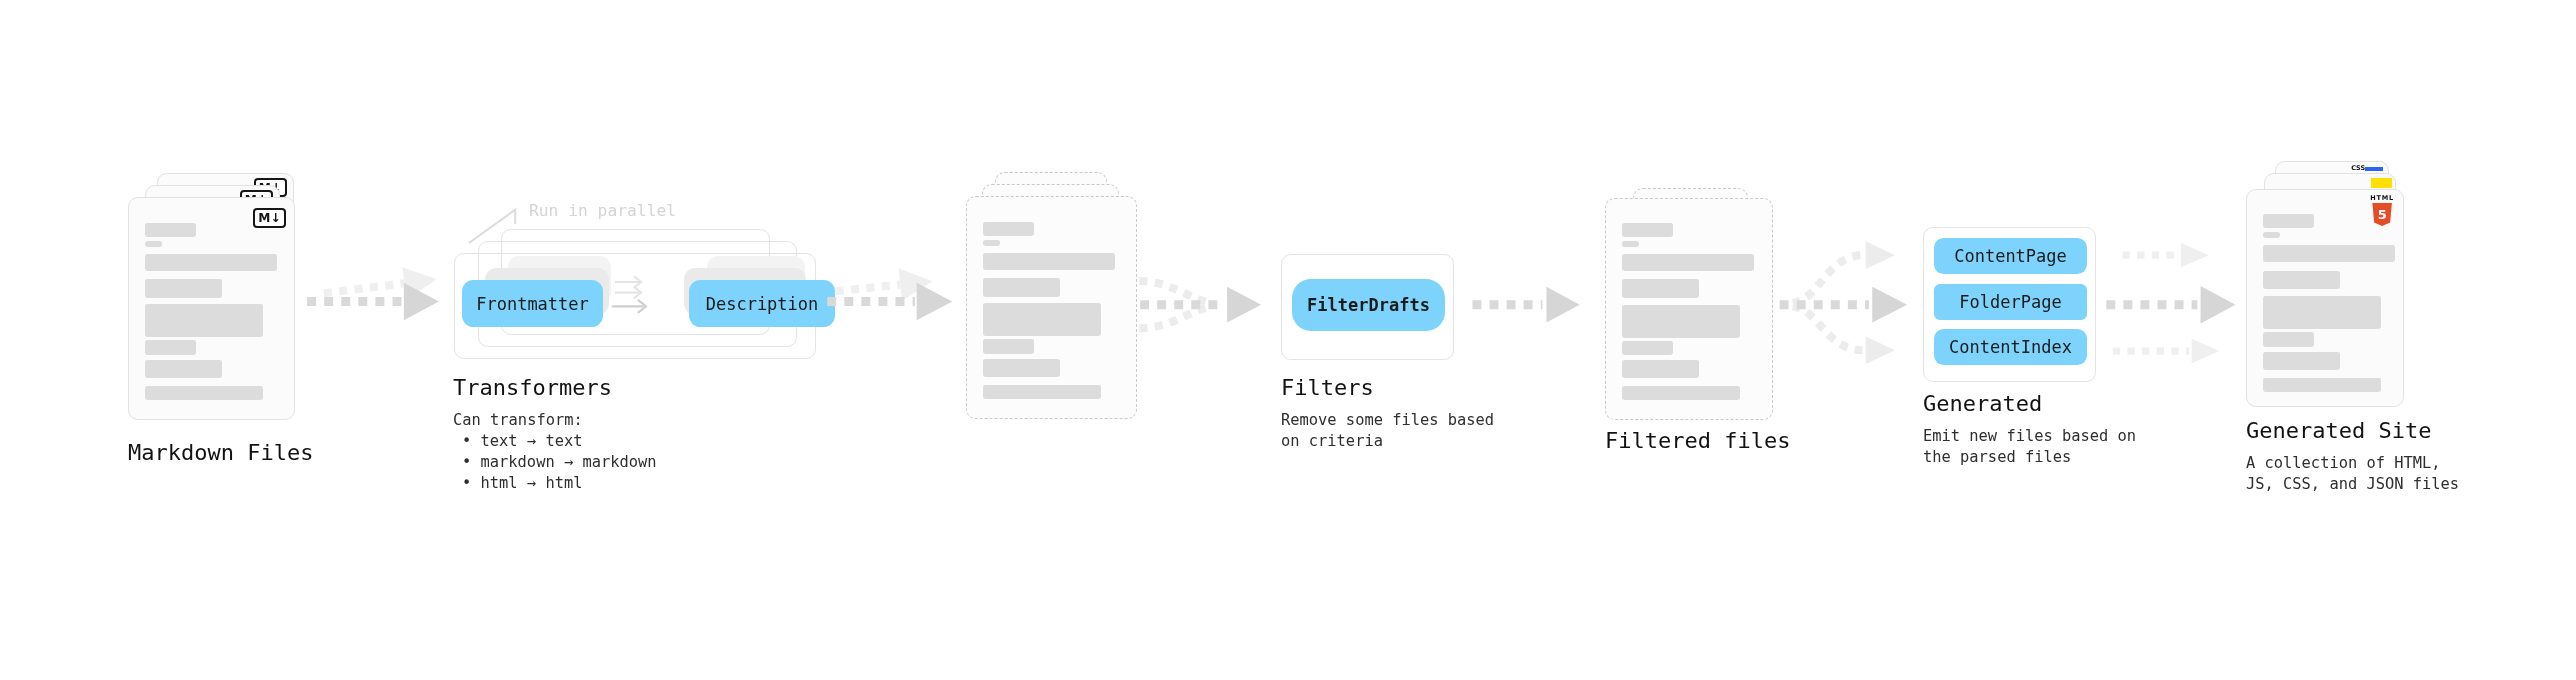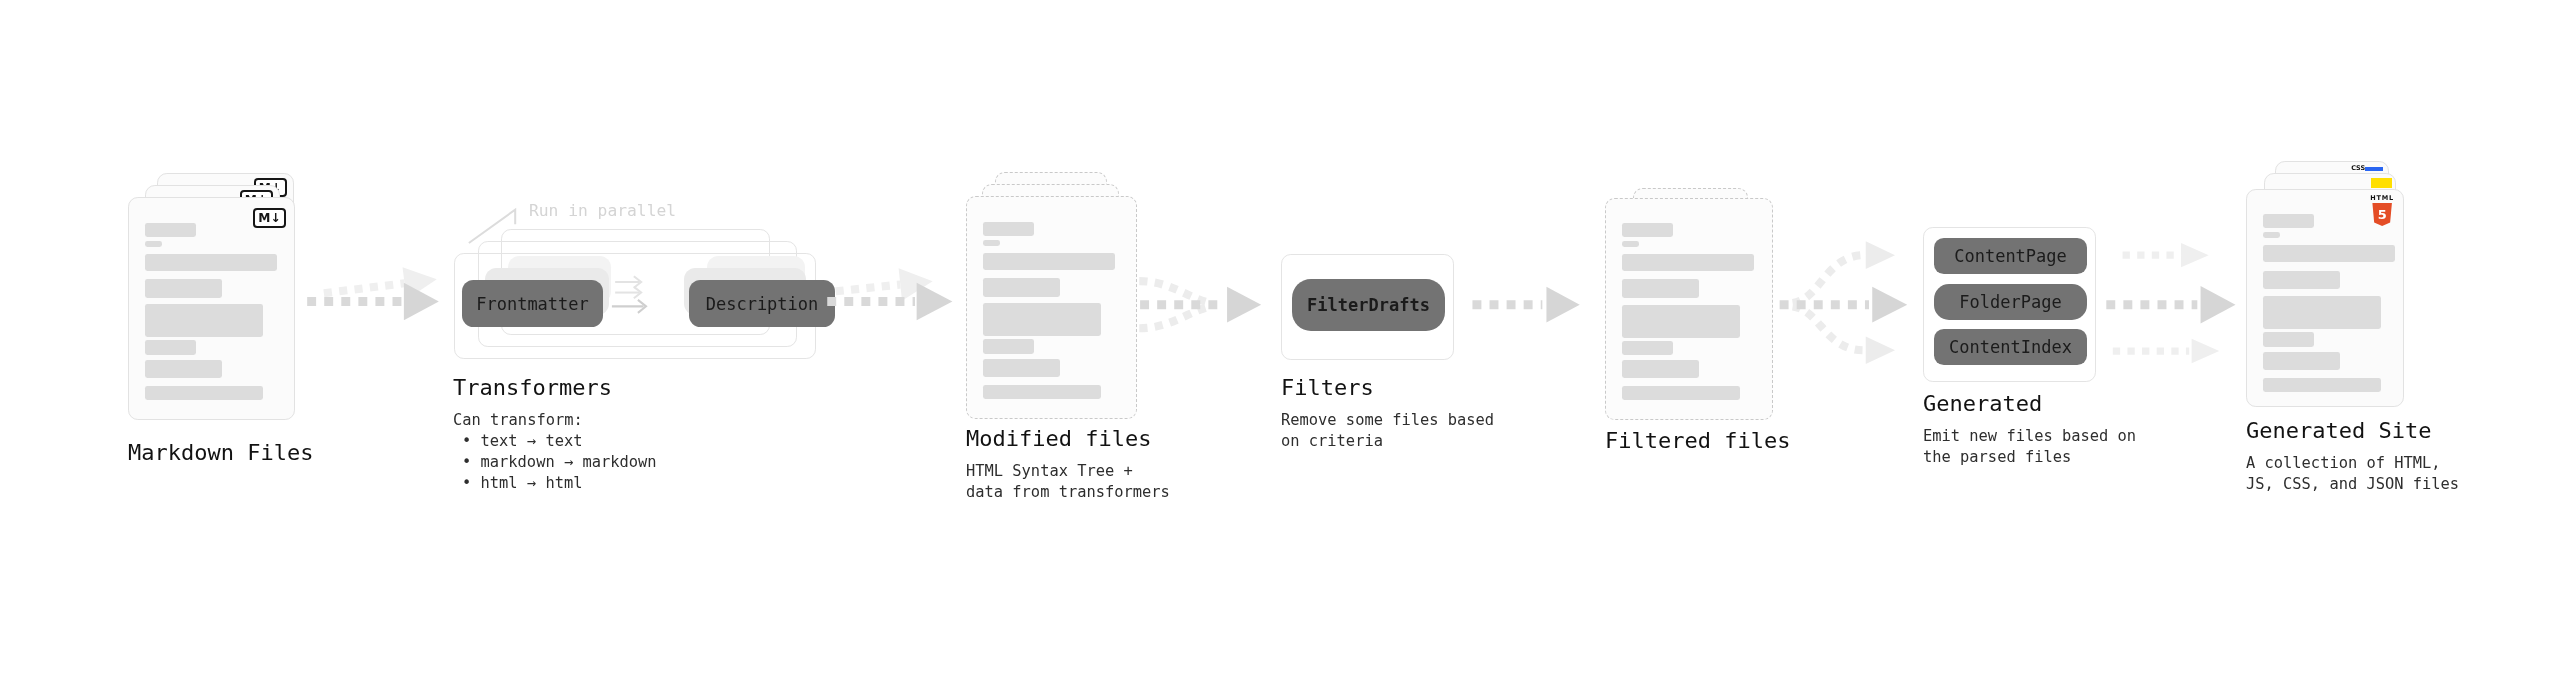--- a/index.html
+++ b/index.html
@@ -21,21 +21,21 @@
   .b5{width:118px;height:33px;margin-top:6.5px}
   .b6{width:51px;height:14.6px;margin-top:3.3px}
   .b7{width:77px;height:18px;margin-top:4.9px}
   .b8{width:118px;height:14px;margin-top:8.1px}
 
   .md-badge{position:absolute;border:2.4px solid #161616;border-radius:4.1px;background:#fff;color:#161616;
     font-weight:bold;font-size:12.2px;line-height:1;padding:1.6px 3.3px;font-family:"DejaVu Sans","Liberation Sans",sans-serif;}
 
   
   .outline{position:absolute;border:1.6px solid #e4e4e4;border-radius:9.8px;background:transparent;box-sizing:border-box;}
-  .pill{position:absolute;background:#737373;border-radius:11.4px;display:flex;align-items:center;justify-content:center;
+  .pill{position:absolute;background:#7dd3fc;border-radius:11.4px;display:flex;align-items:center;justify-content:center;
     color:#1b1b1b;font-size:17px;z-index:4;text-align:center;}
   .gpill{position:absolute;border-radius:11.4px;}
   .g1{background:#eaeaea;z-index:3}
   .g2{background:#f3f3f3;z-index:2}
 
   .note{position:absolute;color:#d4d4d4;font-size:16.3px;z-index:5;}
 
   
   .caption{position:absolute;color:#121212;}
   .title{font-size:22px;color:#121212;}
@@ -184,25 +184,20 @@
           <span class="bar b2"></span>
           <span class="bar b3"></span>
           <span class="bar b4"></span>
         <span class="bar b5"></span>
           <span class="bar b6"></span>
           <span class="bar b7"></span>
           <span class="bar b8"></span>
       </div>
     </div>
   </div>
-  <div class="caption" style="left:966px;top:426px;">
-    <div class="title">Modified files</div>
-    <div class="desc">HTML Syntax Tree +
-data from transformers</div>
-  </div>
 
   <div>
     <div class="outline" style="left:1281px;top:254px;width:173px;height:106px;"></div>
     <div class="pill" style="left:1292px;top:279px;width:153px;height:52px;border-radius:19px;font-weight:bold;">FilterDrafts</div>
   </div>
   <div class="caption" style="left:1281px;top:375px;">
     <div class="title">Filters</div>
     <div class="desc">Remove some files based
 on criteria</div>
   </div>
@@ -222,21 +217,21 @@
       </div>
     </div>
   </div>
   <div class="caption" style="left:1605px;top:428px;">
     <div class="title">Filtered files</div>
   </div>
 
   <div>
     <div class="outline" style="left:1923px;top:227px;width:173px;height:155px;"></div>
     <div class="pill" style="left:1934px;top:238px;width:153px;height:36px;border-radius:9.8px;">ContentPage</div>
-    <div class="pill" style="left:1934px;top:284px;width:153px;height:36px;border-radius:15px;">FolderPage</div>
+    <div class="pill" style="left:1934px;top:284px;width:153px;height:36px;border-radius:6px;">FolderPage</div>
     <div class="pill" style="left:1934px;top:329px;width:153px;height:36px;border-radius:9.8px;">ContentIndex</div>
   </div>
   <div class="caption" style="left:1923px;top:391px;">
     <div class="title">Generated</div>
     <div class="desc">Emit new files based on
 the parsed files</div>
   </div>
 
   <div class="stack" style="left:2246px;top:161px;width:166px;height:245px;">
     <div class="fcard z1" style="left:29px;top:0;width:114px;height:52px;">

